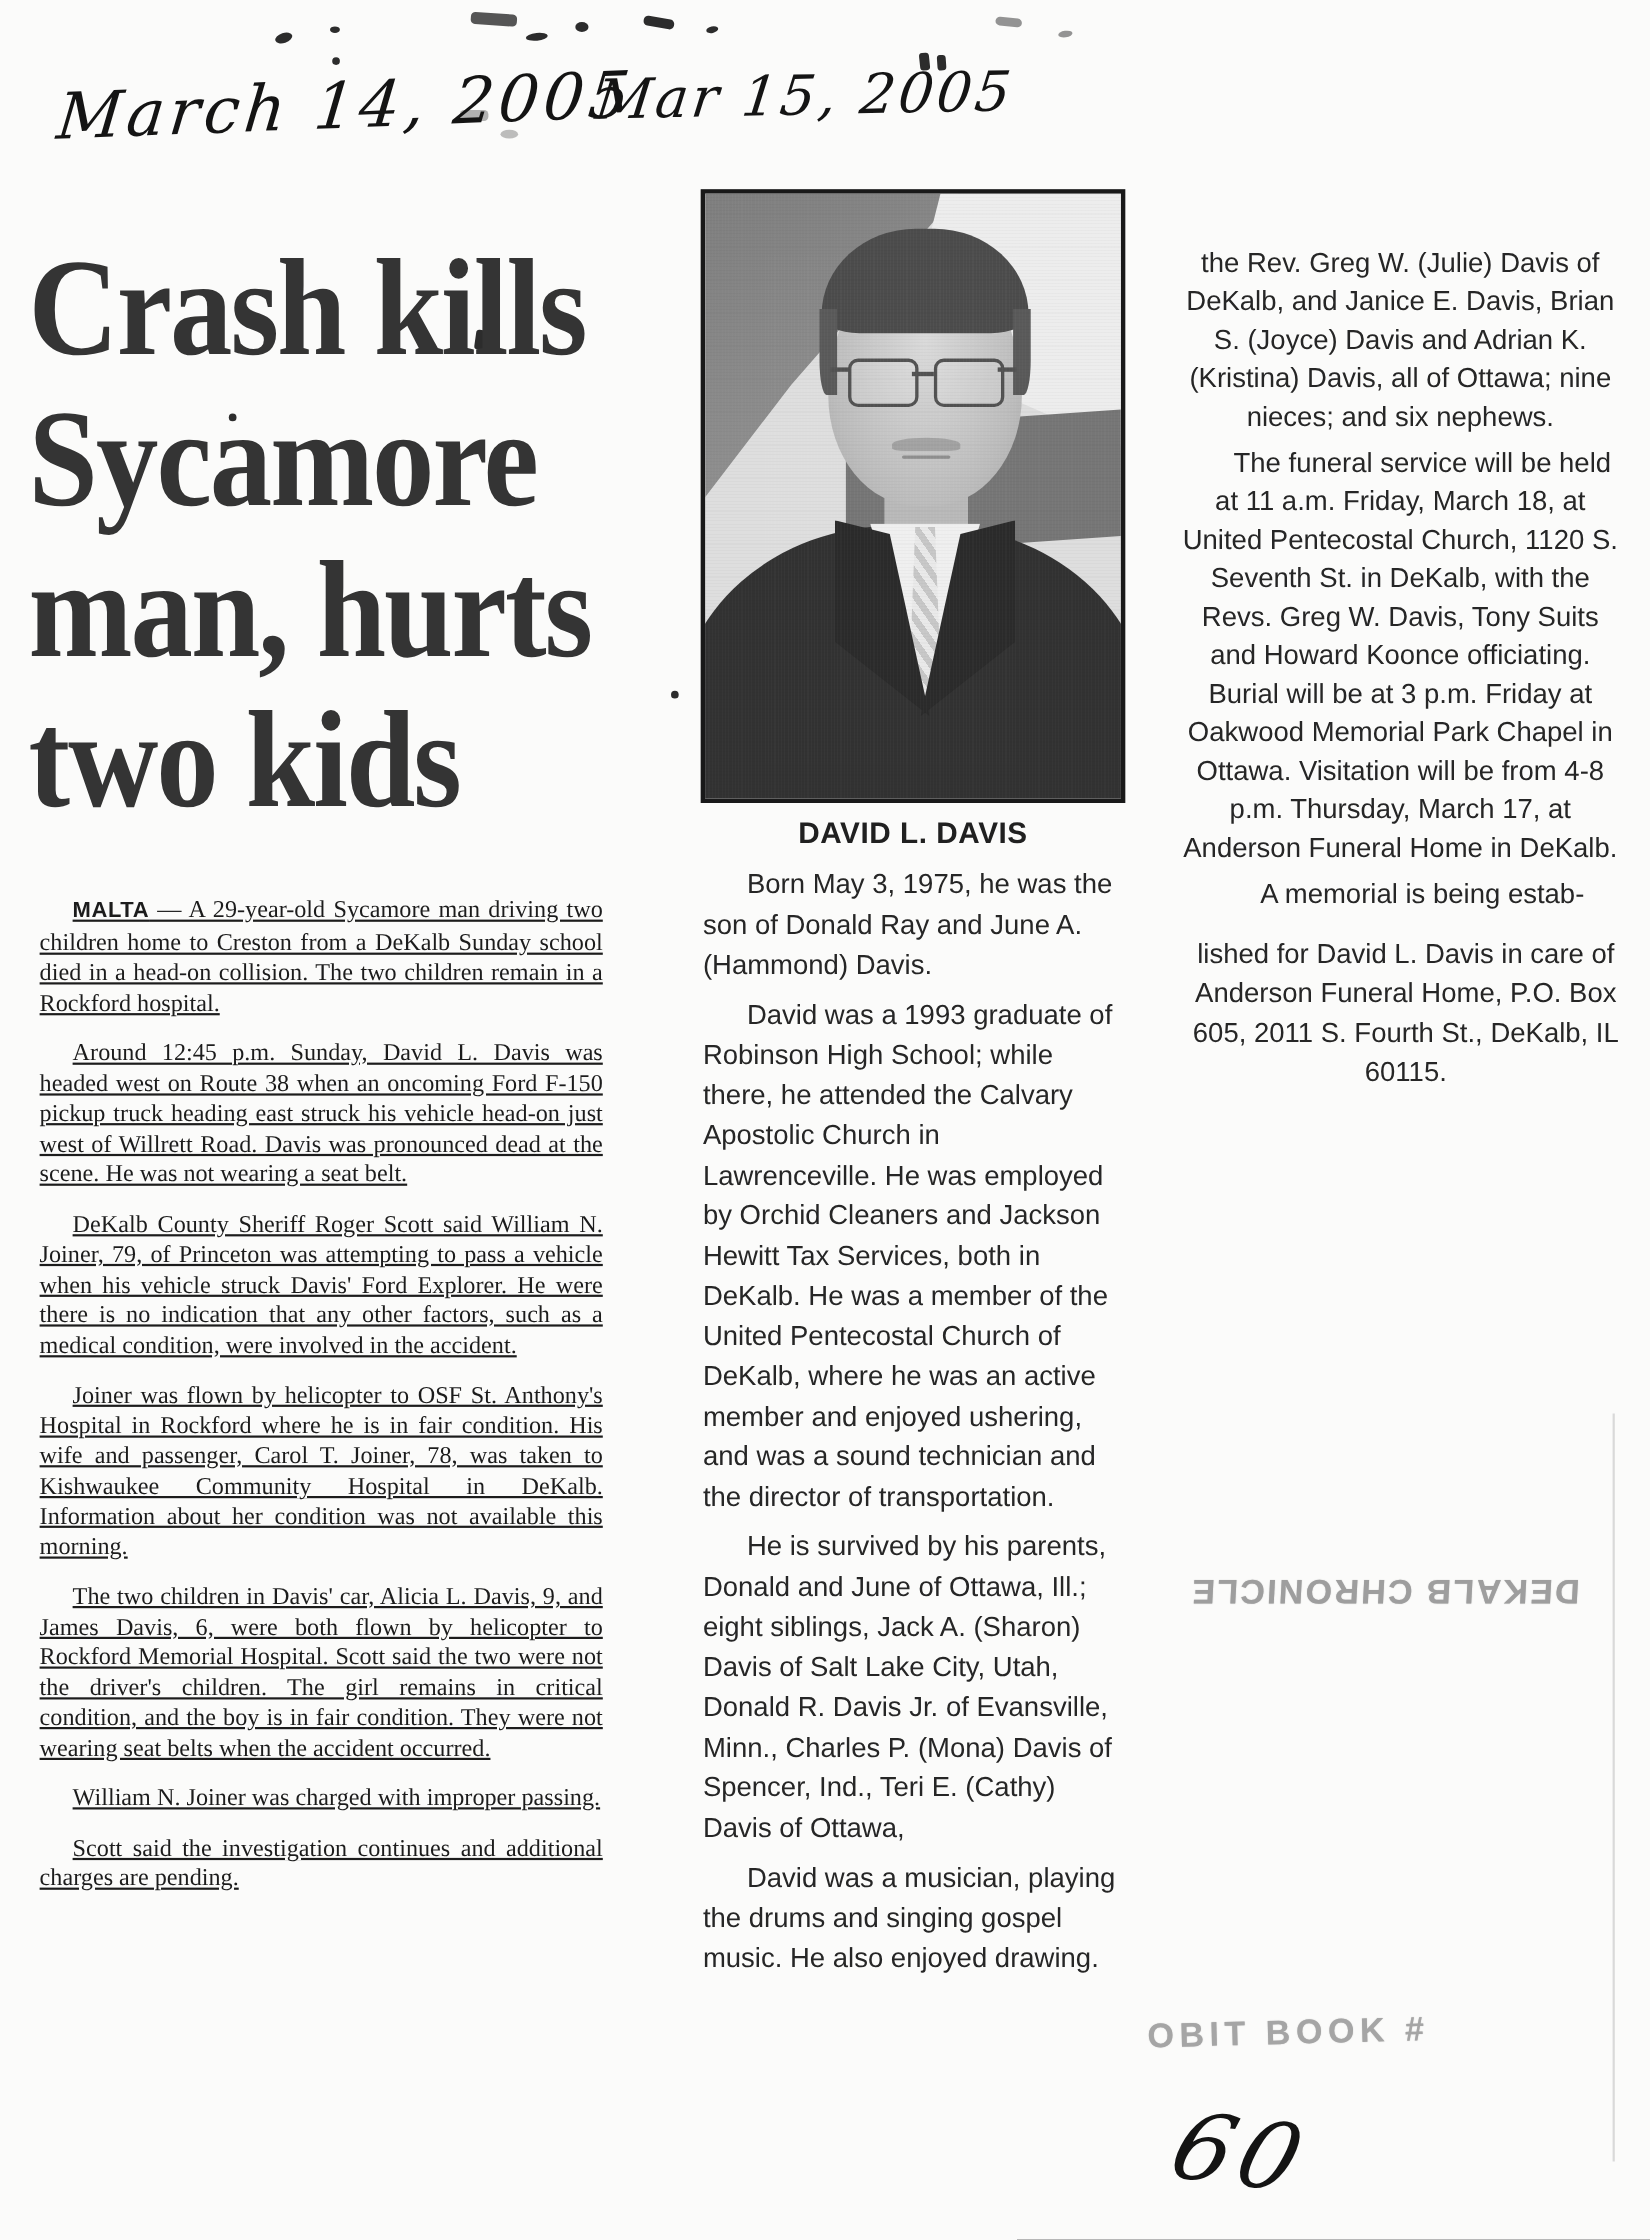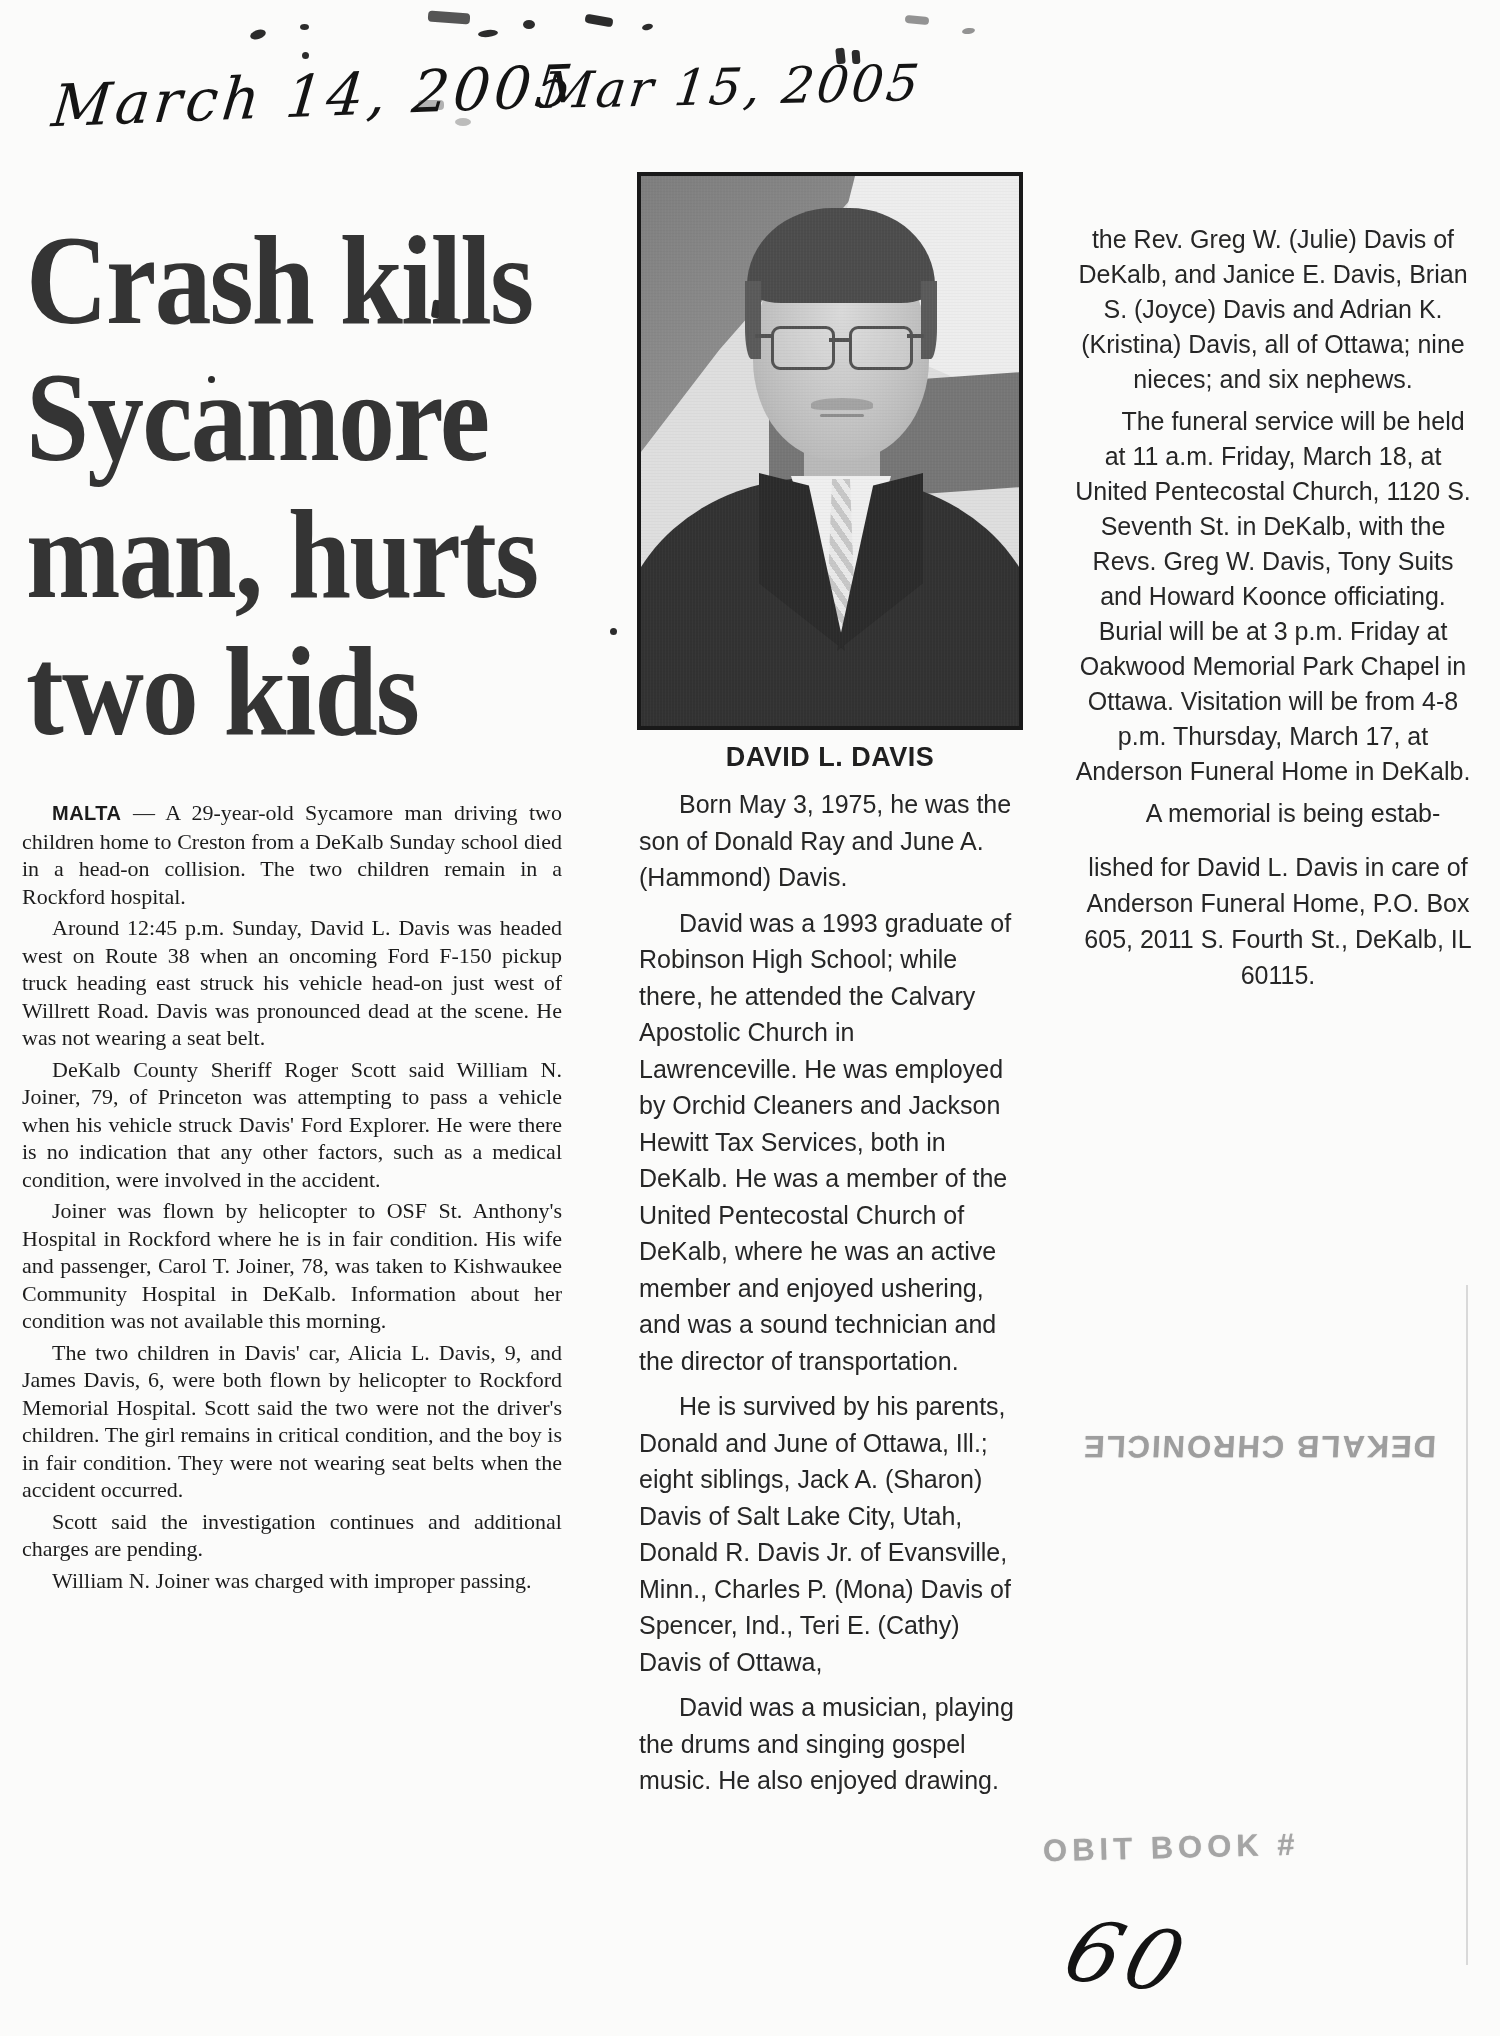--- a/index.html
+++ b/index.html
@@ -27,21 +27,21 @@
   #headline{position:absolute;left:26px;top:212px;width:560px;}
   .headline-line{
     font-family:"Liberation Serif", serif;font-weight:bold;font-size:126px;
     line-height:137px;height:137px;color:#343434;white-space:nowrap;
     transform:scaleX(.9);transform-origin:left center;letter-spacing:-2px;
   }
   #news-body{
     position:absolute;left:18px;top:795px;width:548px;
     font-size:22px;line-height:27.5px;text-align:justify;color:#1c1c1c;
   }
-  #news-body p{margin:4px;text-indent:30px;}
+  #news-body p{margin:18px;text-indent:30px;text-decoration:underline;}
   .dateline{
     font-family:"Liberation Sans", sans-serif;font-weight:bold;font-size:20px;
     letter-spacing:.5px;
   }
   
   #photo{
     position:absolute;left:637px;top:172px;width:386px;height:558px;
     border:4px solid #191919;box-sizing:border-box;background:#dedede;overflow:hidden;
   }
   #photo .bg-dark-left{position:absolute;left:0;top:0;width:230px;height:300px;
@@ -137,22 +137,22 @@
     <div class="headline-line">man, hurts</div>
     <div class="headline-line">two kids</div>
   </div>
 
   <div id="news-body">
     <p><span class="dateline">MALTA</span><span> — A 29-year-old Sycamore man driving two children home to Creston from a DeKalb Sunday school died in a head-on collision. The two children remain in a Rockford hospital.</span></p>
     <p>Around 12:45 p.m. Sunday, David L. Davis was headed west on Route 38 when an oncoming Ford F-150 pickup truck heading east struck his vehicle head-on just west of Willrett Road. Davis was pronounced dead at the scene. He was not wearing a seat belt.</p>
     <p>DeKalb County Sheriff Roger Scott said William N. Joiner, 79, of Princeton was attempting to pass a vehicle when his vehicle struck Davis' Ford Explorer. He were there is no indication that any other factors, such as a medical condition, were involved in the accident.</p>
     <p>Joiner was flown by helicopter to OSF St. Anthony's Hospital in Rockford where he is in fair condition. His wife and passenger, Carol T. Joiner, 78, was taken to Kishwaukee Community Hospital in DeKalb. Information about her condition was not available this morning.</p>
     <p>The two children in Davis' car, Alicia L. Davis, 9, and James Davis, 6, were both flown by helicopter to Rockford Memorial Hospital. Scott said the two were not the driver's children. The girl remains in critical condition, and the boy is in fair condition. They were not wearing seat belts when the accident occurred.</p>
+    <p>William N. Joiner was charged with improper passing.</p>
     <p>Scott said the investigation continues and additional charges are pending.</p>
-    <p>William N. Joiner was charged with improper passing.</p>
   </div>
 
   <div id="photo">
     <div class="bg-dark-left"></div>
     <div class="bg-light-right"></div>
     <div class="bg-band"></div>
     <div class="suit"></div>
     <div class="neck"></div>
     <div class="shirt"></div>
     <div class="tie"></div>

